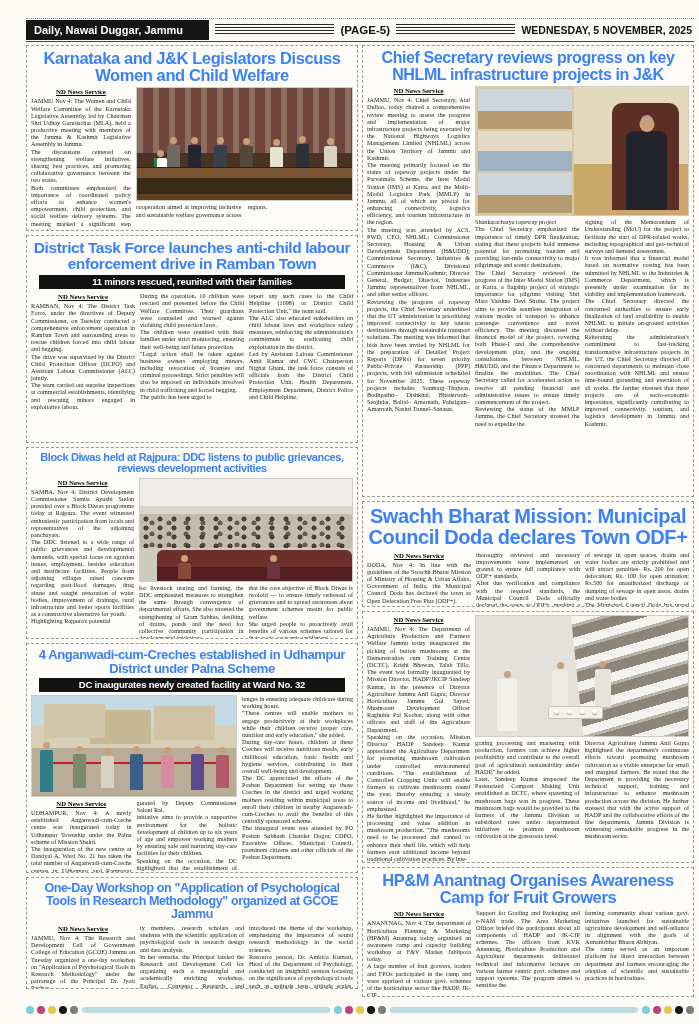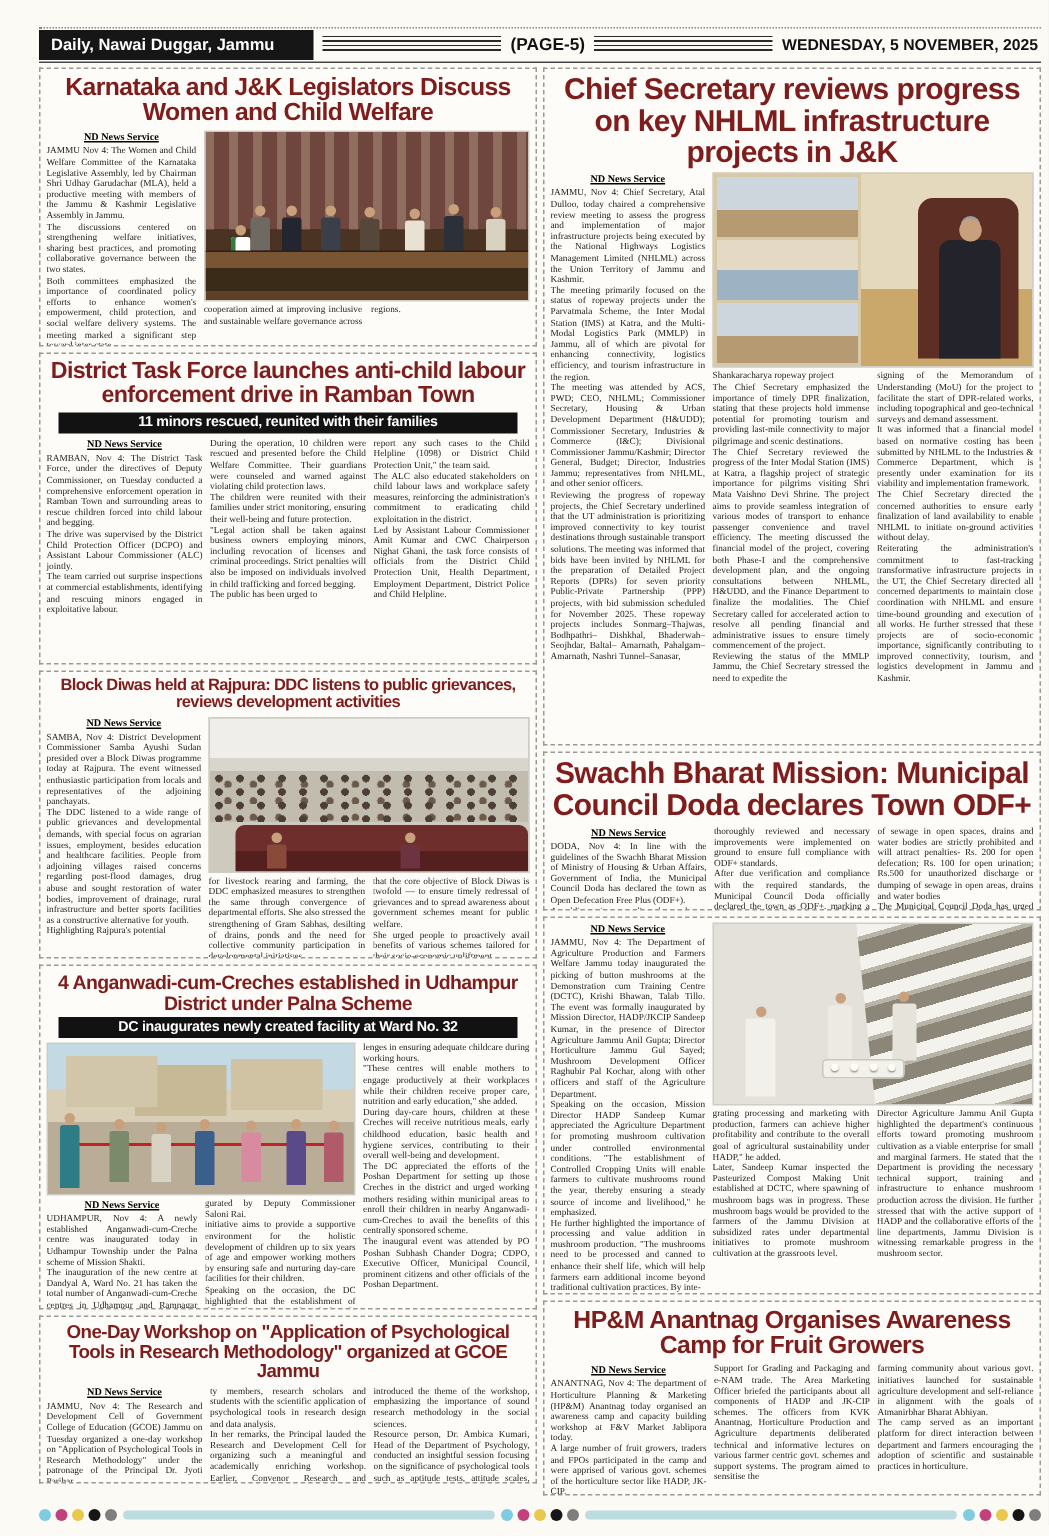--- a/index.html
+++ b/index.html
@@ -11,21 +11,21 @@
   .masthead{display:flex;align-items:center;height:22px;border-top:1px dotted #888;border-bottom:1px solid #444;gap:6px;}
   .mh-paper{background:#161616;color:#fff;font:700 11px/18px "Liberation Sans",sans-serif;padding:1px 26px 1px 8px;white-space:nowrap;}
   .mh-stripes{flex:1;height:12px;background:repeating-linear-gradient(180deg,#2a2a2a 0 1px,transparent 1px 3px);}
   .mh-page{font:700 11.5px "Liberation Sans",sans-serif;color:#111;white-space:nowrap;}
   .mh-date{font:700 10.5px "Liberation Sans",sans-serif;color:#111;white-space:nowrap;padding-right:2px;}
 
   .cols{display:flex;gap:4px;margin-top:3px;}
   .lcol,.rcol{width:332px;display:flex;flex-direction:column;gap:4px;}
 
   .art{border:1px dashed #9a9a94;background:#fdfcf8;padding:3px 4px;overflow:hidden;box-sizing:border-box;position:relative;}
-  .hl{font-family:"Liberation Sans",sans-serif;font-weight:700;text-align:center;color:#7f1d1d;letter-spacing:-0.4px;line-height:1.04;margin:1px 0 3px;}
+  .hl{font-family:"Liberation Sans",sans-serif;font-weight:700;text-align:center;color:#3b82f6;letter-spacing:-0.4px;line-height:1.04;margin:1px 0 3px;}
   .bar{background:#121212;color:#fff;font:700 9.5px/14px "Liberation Sans",sans-serif;text-align:center;margin:1px 8px 3px;letter-spacing:-0.2px;}
   .byline{font:700 6.8px "Liberation Serif",serif;text-decoration:underline;text-align:center;margin:1px 0 2px;}
   .col{font-size:6.2px;line-height:1.16;text-align:justify;color:#1c1c1c;white-space:pre-line;overflow:hidden;}
   .brow{display:flex;gap:5px;}
   .brow>.cell{flex:1;min-width:0;}
   .caption{font-size:6.2px;line-height:1.16;text-align:justify;color:#1c1c1c;column-count:2;column-gap:6px;margin-top:2px;}
 
   
   .photo{position:relative;overflow:hidden;border:1px solid #cfcdc4;}
   .person{position:absolute;width:13px;}
@@ -248,21 +248,21 @@
 Resource person, Dr. Ambica Kumari, Head of the Department of Psychology, conducted an insightful session focusing on the significance of psychological tools such as aptitude tests, attitude scales, personality inventories and achievement measures.</div>
               </div>
           </div>
         </section>
 
       </div>
 
       <div class="rcol">
 
         <section class="art" style="height:452px">
-          <h1 class="hl" style="font-size:20px">Chief Secretary reviews progress on key NHLML infrastructure projects in J&amp;K</h1>
+          <h1 class="hl" style="font-size:16px">Chief Secretary reviews progress on key NHLML infrastructure projects in J&amp;K</h1>
           <div class="brow">
             <div class="cell" style="flex:0 0 32%">
               <div class="byline">ND News Service</div>
               <div class="col">JAMMU, Nov 4: Chief Secretary, Atal Dulloo, today chaired a comprehensive review meeting to assess the progress and implementation of major infrastructure projects being executed by the National Highways Logistics Management Limited (NHLML) across the Union Territory of Jammu and Kashmir.
 The meeting primarily focused on the status of ropeway projects under the Parvatmala Scheme, the Inter Modal Station (IMS) at Katra, and the Multi-Modal Logistics Park (MMLP) in Jammu, all of which are pivotal for enhancing connectivity, logistics efficiency, and tourism infrastructure in the region.
 The meeting was attended by ACS, PWD; CEO, NHLML; Commissioner Secretary, Housing &amp; Urban Development Department (H&amp;UDD); Commissioner Secretary, Industries &amp; Commerce (I&amp;C); Divisional Commissioner Jammu/Kashmir; Director General, Budget; Director, Industries Jammu; representatives from NHLML, and other senior officers.
 Reviewing the progress of ropeway projects, the Chief Secretary underlined that the UT administration is prioritizing improved connectivity to key tourist destinations through sustainable transport solutions. The meeting was informed that bids have been invited by NHLML for the preparation of Detailed Project Reports (DPRs) for seven priority Public-Private Partnership (PPP) projects, with bid submission scheduled for November 2025. These ropeway projects includes Sonmarg–Thajwas, Bodhpathri– Dishkhal, Bhaderwah–Seojhdar, Baltal– Amarnath, Pahalgam– Amarnath, Nashri Tunnel–Sanasar,</div>
             </div>
             <div class="cell">
               <div class="photo phF" style="height:128px">

